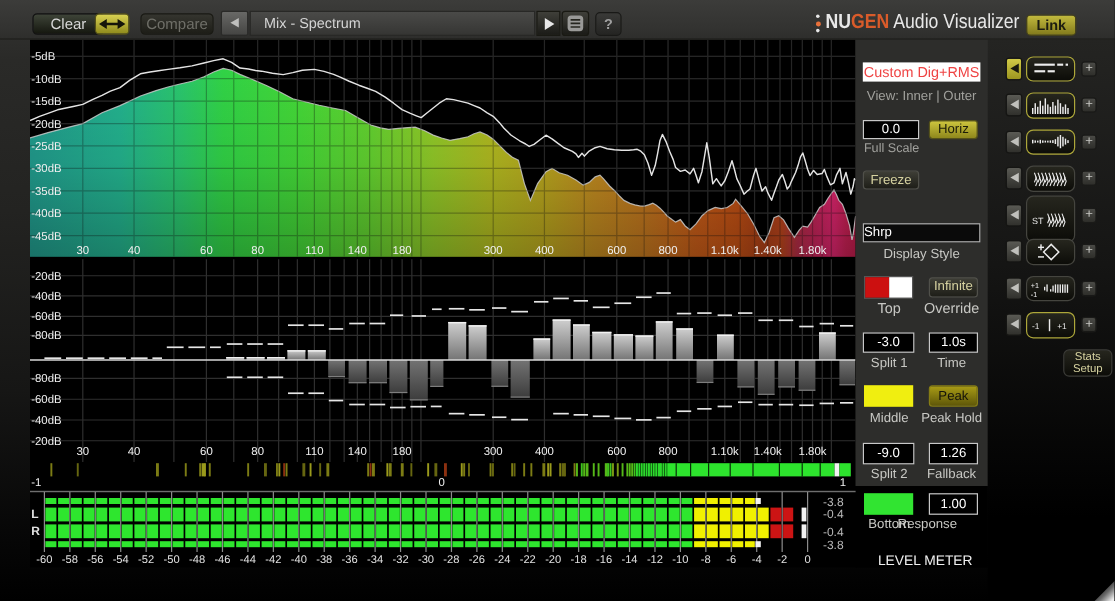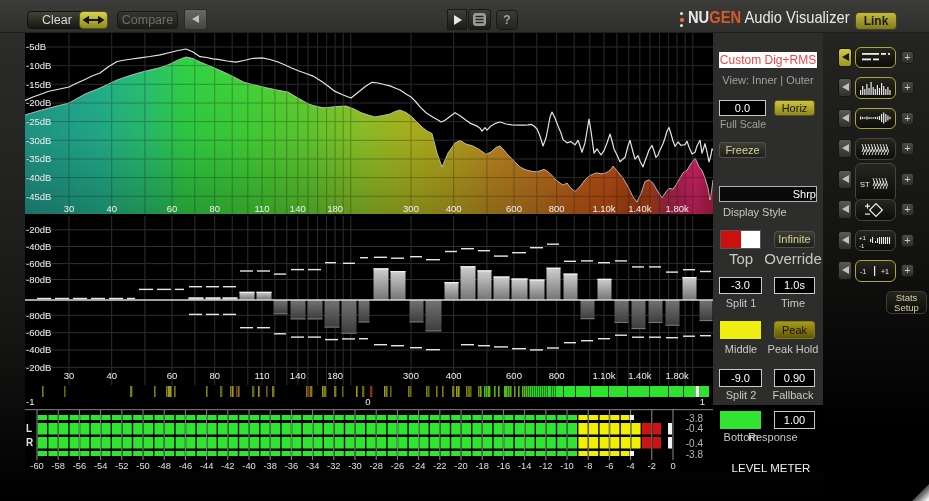--- a/index.html
+++ b/index.html
@@ -791,39 +791,39 @@
       </g>
     </svg>
 <div style="position:absolute;left:713px;top:33px;width:110px;height:372px;background:#2d2d2b"></div>
     <div style="position:absolute;left:713px;top:405px;width:110px;height:68px;background:#000"></div>
     <div style="position:absolute;left:719px;top:52px;width:98px;height:16px;background:#fff;color:#ef4444;font-size:12px;text-align:center;line-height:16px;box-sizing:border-box">Custom Dig+RMS</div>
     <div style="position:absolute;left:713px;top:74px;width:110px;text-align:center;color:#a0a09c;font-size:11px">View: Inner | Outer</div>
     <div style="position:absolute;left:719px;top:100px;width:47px;height:16px;background:#000;border:1px solid #c8c8c8;box-sizing:border-box;color:#fff;font-size:11px;text-align:center;line-height:14px">0.0</div>
     <div style="position:absolute;left:774px;top:100px;width:41px;height:16px;background:linear-gradient(#cdc53e,#8f881c);border:1px solid #55521a;border-radius:3px;box-sizing:border-box;color:#1c1c08;font-size:11px;text-align:center;line-height:14px">Horiz</div>
     <div style="position:absolute;left:698px;top:117.5px;width:90px;text-align:center;color:#a0a09c;font-size:10.5px">Full Scale</div>
     <div style="position:absolute;left:719px;top:142px;width:47px;height:16px;background:linear-gradient(#3e3e36,#1e1e18);border:1px solid #50504a;border-radius:3px;box-sizing:border-box;color:#d6d2a0;font-size:11px;text-align:center;line-height:14px">Freeze</div>
-    <div style="position:absolute;left:719px;top:186px;width:98px;height:16px;background:#0a0a0a;border:1px solid #b0b0b0;box-sizing:border-box;color:#fff;font-size:11px;text-align:right;line-height:14px">Shrp</div>
-    <div style="position:absolute;left:723px;top:206px;width:90px;color:#c8c8c4;font-size:11px">Display Style</div>
+    <div style="position:absolute;left:719px;top:186px;width:98px;height:16px;background:#0a0a0a;border:1px solid #b0b0b0;box-sizing:border-box;color:#fff;font-size:11px;text-align:left;line-height:14px">Shrp</div>
+    <div style="position:absolute;left:723px;top:206px;width:90px;text-align:center;color:#c8c8c4;font-size:11px">Display Style</div>
     <div style="position:absolute;left:720px;top:230px;width:41px;height:19px;border:1px solid #555;box-sizing:border-box">
       <div style="width:50%;height:100%;background:#cc1010;float:left"></div>
       <div style="width:50%;height:100%;background:#fff;float:left"></div>
     </div>
     <div style="position:absolute;left:774px;top:231px;width:41px;height:17px;background:linear-gradient(#3e3e36,#1e1e18);border:1px solid #50504a;border-radius:3px;box-sizing:border-box;color:#d6d2a0;font-size:11px;text-align:center;line-height:15px">Infinite</div>
-    <div style="position:absolute;left:696px;top:250px;width:90px;text-align:center;color:#c8c8c4;font-size:15px">Top</div>
-    <div style="position:absolute;left:748px;top:250px;width:90px;text-align:center;color:#c8c8c4;font-size:15px">Override</div>
+    <div style="position:absolute;left:696px;top:250px;width:90px;text-align:center;color:#c8c8c4;font-size:12px">Top</div>
+    <div style="position:absolute;left:748px;top:250px;width:90px;text-align:center;color:#c8c8c4;font-size:12px">Override</div>
     <div style="position:absolute;left:719px;top:277px;width:43px;height:17px;background:#000;border:1px solid #c8c8c8;box-sizing:border-box;color:#fff;font-size:11px;text-align:center;line-height:15px">-3.0</div>
     <div style="position:absolute;left:774px;top:277px;width:41px;height:17px;background:#000;border:1px solid #c8c8c8;box-sizing:border-box;color:#fff;font-size:11px;text-align:center;line-height:15px">1.0s</div>
     <div style="position:absolute;left:696px;top:297px;width:90px;text-align:center;color:#c8c8c4;font-size:11px">Split 1</div>
     <div style="position:absolute;left:748px;top:297px;width:90px;text-align:center;color:#c8c8c4;font-size:11px">Time</div>
     <div style="position:absolute;left:720px;top:321px;width:41px;height:18px;background:#f0ee10"></div>
     <div style="position:absolute;left:774px;top:321px;width:41px;height:18px;background:linear-gradient(#a89b16,#5f5708);border:1px solid #857c14;border-radius:3px;box-sizing:border-box;color:#15130a;font-size:11px;text-align:center;line-height:16px">Peak</div>
     <div style="position:absolute;left:696px;top:343px;width:90px;text-align:center;color:#c8c8c4;font-size:11px">Middle</div>
     <div style="position:absolute;left:748px;top:343px;width:90px;text-align:center;color:#c8c8c4;font-size:11px">Peak Hold</div>
     <div style="position:absolute;left:719px;top:369px;width:43px;height:18px;background:#000;border:1px solid #c8c8c8;box-sizing:border-box;color:#fff;font-size:11px;text-align:center;line-height:16px">-9.0</div>
-    <div style="position:absolute;left:774px;top:369px;width:41px;height:18px;background:#000;border:1px solid #c8c8c8;box-sizing:border-box;color:#fff;font-size:11px;text-align:center;line-height:16px">0.90</div>
+    <div style="position:absolute;left:774px;top:369px;width:41px;height:18px;background:#000;border:1px solid #c8c8c8;box-sizing:border-box;color:#fff;font-size:11px;text-align:center;line-height:16px">1.26</div>
     <div style="position:absolute;left:696px;top:389px;width:90px;text-align:center;color:#c8c8c4;font-size:11px">Split 2</div>
     <div style="position:absolute;left:748px;top:389px;width:90px;text-align:center;color:#c8c8c4;font-size:11px">Fallback</div>
     <div style="position:absolute;left:720px;top:411px;width:41px;height:18px;background:#31e431"></div>
     <div style="position:absolute;left:774px;top:411px;width:41px;height:18px;background:#000;border:1px solid #c8c8c8;box-sizing:border-box;color:#fff;font-size:11px;text-align:center;line-height:16px">1.00</div>
     <div style="position:absolute;left:696px;top:431px;width:90px;text-align:center;color:#c8c8c4;font-size:11px">Bottom</div>
     <div style="position:absolute;left:748px;top:431px;width:90px;text-align:left;color:#c8c8c4;font-size:11px">Response</div>
     <div style="position:absolute;left:726px;top:462px;width:90px;text-align:center;color:#f0f0f0;font-size:11.5px">LEVEL METER</div>
 <div style="position:absolute;left:838px;top:47.5px;width:14px;height:19px;background:linear-gradient(#d2cb48,#9c951f);border-radius:3px;border:1px solid #151513;box-sizing:border-box">
       <div style="width:0;height:0;border-top:4.5px solid transparent;border-bottom:4.5px solid transparent;border-right:7px solid #1a1a10;margin:4px 0 0 2.5px"></div>
     </div>
@@ -990,20 +990,21 @@
     <div style="position:absolute;left:886px;top:290.5px;width:41px;height:23px;background:linear-gradient(#26261e,#0c0c08);border-radius:5px;border:1px solid #3c3c38;box-sizing:border-box;color:#d6d2a0;font-size:9.5px;line-height:10.5px;text-align:center;padding-top:1px">Stats<br>Setup</div>
 <div style="position:absolute;left:0;top:0;width:929px;height:33px;background:linear-gradient(#3c3c3a,#333331 70%,#2e2e2c);border-bottom:1px solid #1e1e1c;box-sizing:border-box"></div>
     <div style="position:absolute;left:27px;top:11px;width:60px;height:18px;background:linear-gradient(#3e4438,#15170f);border-radius:4px;border:1px solid #111;box-sizing:border-box;color:#d8d8d8;font-size:12.5px;text-align:center;line-height:16px">Clear</div>
     <div style="position:absolute;left:79px;top:11px;width:29px;height:18px;background:linear-gradient(#d9d252,#8f8a1c);border-radius:4px;border:1px solid #55521a;box-sizing:border-box"><svg width="27" height="16" viewBox="0 0 27 16">
         <path d="M2.5,8 L9,3.8 L9,6.9 L18,6.9 L18,3.8 L24.5,8 L18,12.2 L18,9.1 L9,9.1 L9,12.2 Z" fill="#15150a"></path>
       </svg></div>
     <div style="position:absolute;left:117px;top:11px;width:61px;height:18px;background:linear-gradient(#35352f,#1d1d17);border-radius:4px;border:1px solid #191913;box-sizing:border-box;color:#6f6f68;font-size:12.5px;text-align:center;line-height:16px">Compare</div>
     <div style="position:absolute;left:184px;top:9px;width:23px;height:21px;background:linear-gradient(#686866,#454543);border-radius:2px;border:1px solid #2a2a28;box-sizing:border-box">
       <div style="width:0;height:0;border-top:4.5px solid transparent;border-bottom:4.5px solid transparent;border-right:7px solid #c0c0be;margin:5px 0 0 7px"></div>
     </div>
+    <div style="position:absolute;left:208px;top:9px;width:238px;height:21px;background:linear-gradient(#4a4a48,#353533);border:1px solid #282826;box-sizing:border-box;color:#d4d4d4;font-size:12px;line-height:19px;padding-left:11px">Mix - Spectrum</div>
     <div style="position:absolute;left:447px;top:9px;width:20px;height:21px;background:linear-gradient(#3f3f39,#1b1b17);border:1px solid #191913;box-sizing:border-box">
       <div style="width:0;height:0;border-top:5px solid transparent;border-bottom:5px solid transparent;border-left:8px solid #e8e8e8;margin:4.5px 0 0 6px"></div>
     </div>
     <div style="position:absolute;left:468px;top:9px;width:23px;height:21px;background:linear-gradient(#3f3f39,#1b1b17);border:1px solid #191913;border-radius:3px;box-sizing:border-box"><svg width="21" height="19" viewBox="0 0 21 19">
         <rect x="4" y="3" width="13" height="13" rx="3" fill="#9a9a98"></rect>
         <g stroke="#26261f" stroke-width="1.4">
           <line x1="6.5" y1="6.5" x2="14.5" y2="6.5"></line>
           <line x1="6.5" y1="9.5" x2="14.5" y2="9.5"></line>
           <line x1="6.5" y1="12.5" x2="14.5" y2="12.5"></line>
         </g>

